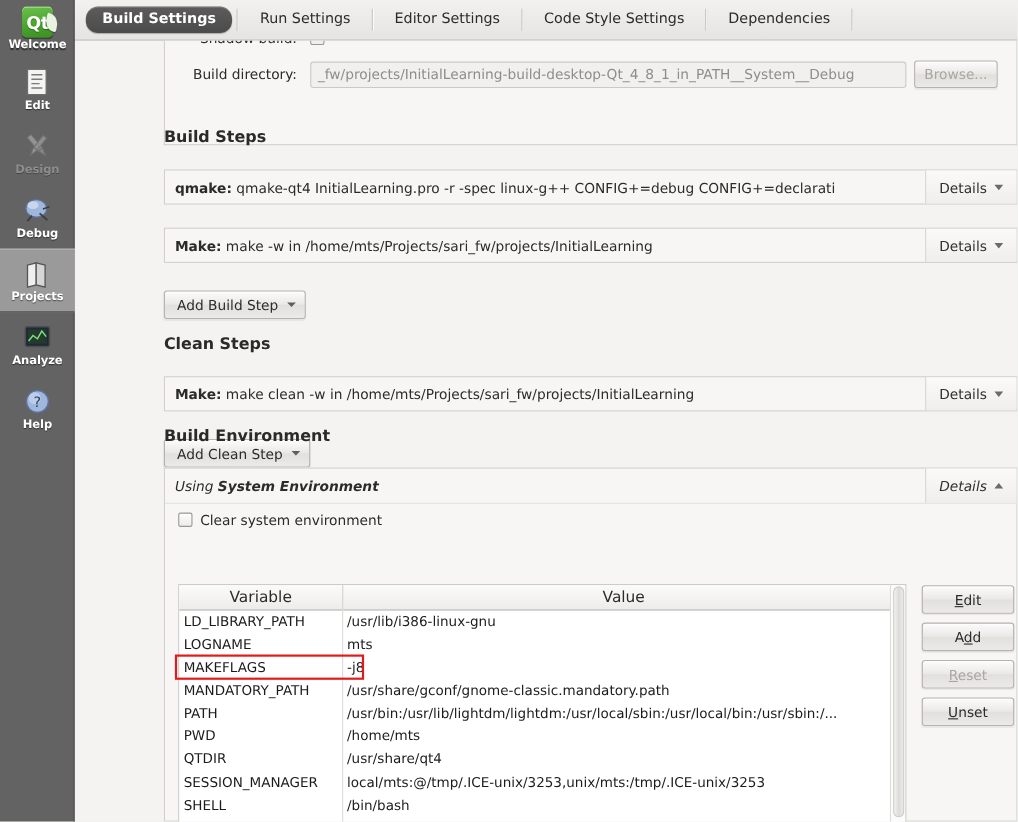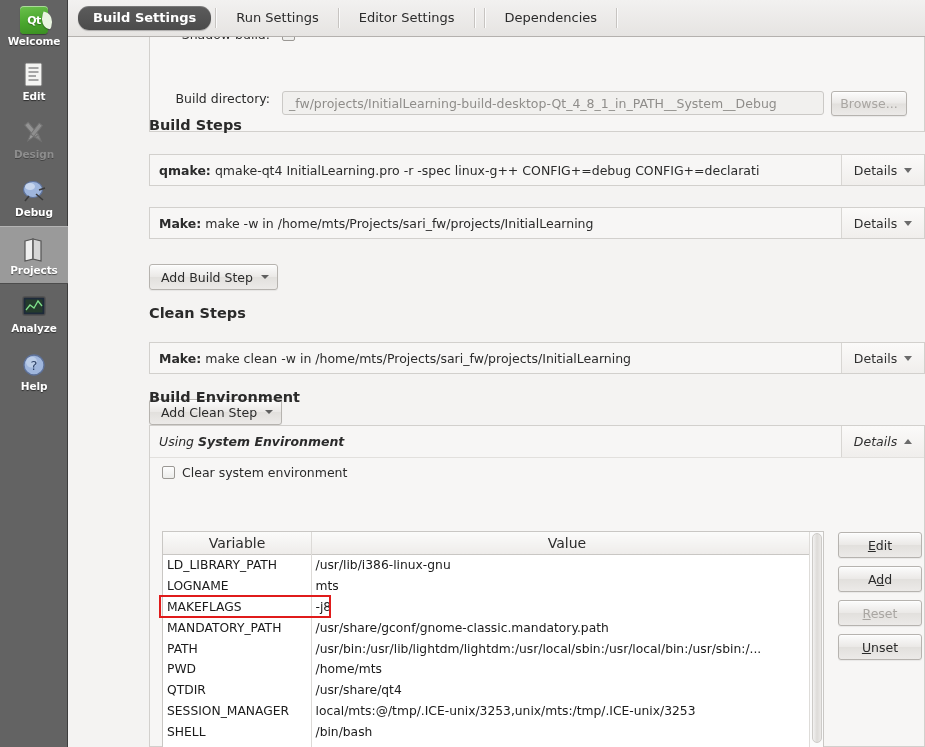--- a/index.html
+++ b/index.html
@@ -59,21 +59,21 @@
   
   .qtlogo {
     width: 28px; height: 28px;
     border-radius: 4px;
     background: linear-gradient(170deg, #6cc14d 0%, #49a62d 55%, #3b8f22 100%);
     box-shadow: inset 0 1px 0 rgba(255,255,255,.45), 0 1px 1px rgba(0,0,0,.4);
     position: relative;
     display: flex; align-items: center; justify-content: center;
   }
   .qtlogo span {
-    color: #fff; font-weight: bold; font-size: 11px;
+    color: #fff; font-weight: bold; font-size: 16px;
     line-height: 15px; letter-spacing: -0.5px;
     text-shadow: 0 1px 1px rgba(0,0,0,.35);
   }
   .qtleaf {
     position: absolute; right: -5px; top: 7px;
     width: 12px; height: 15px;
     background: #e9f4e0;
     border-radius: 0 80% 10% 80%;
     transform: rotate(18deg);
     box-shadow: 0 1px 1px rgba(0,0,0,.3);
@@ -431,33 +431,34 @@
 
   </div>
 
   <div class="tabbar">
     <div class="tab active">Build Settings</div>
     <div class="tabsep"></div>
     <div class="tab">Run Settings</div>
     <div class="tabsep"></div>
     <div class="tab">Editor Settings</div>
     <div class="tabsep"></div>
+    <div class="tab">Code Style Settings</div>
     <div class="tabsep"></div>
     <div class="tab">Dependencies</div>
     <div class="tabsep"></div>
   </div>
 
   <div class="panel">
 
     <div class="topblock">
       <div style="position:absolute; left:14px; top:0px; display:flex; align-items:center;">
         <div class="lbl-right" style="width:106px;">Shadow build:</div>
         <div class="checkbox" style="margin-left:12px;"></div>
       </div>
-      <div style="position:absolute; left:14px; top:28px; display:flex; width:748px;margin-top:36px;">
+      <div style="position:absolute; left:14px; top:28px; display:flex; align-items:center; width:748px;">
         <div class="lbl-right" style="width:106px;">Build directory:</div>
         <div class="lineedit-ro" style="margin-left:12px; width:542px;">_fw/projects/InitialLearning-build-desktop-Qt_4_8_1_in_PATH__System__Debug</div>
         <div class="btn disabled" style="margin-left:7px; width:76px;">Browse...</div>
       </div>
     </div>
 
     <div style="position:absolute; left:81px; top:80px; width:776px;">
       <div class="section-title">Build Steps</div>
     </div>
 

